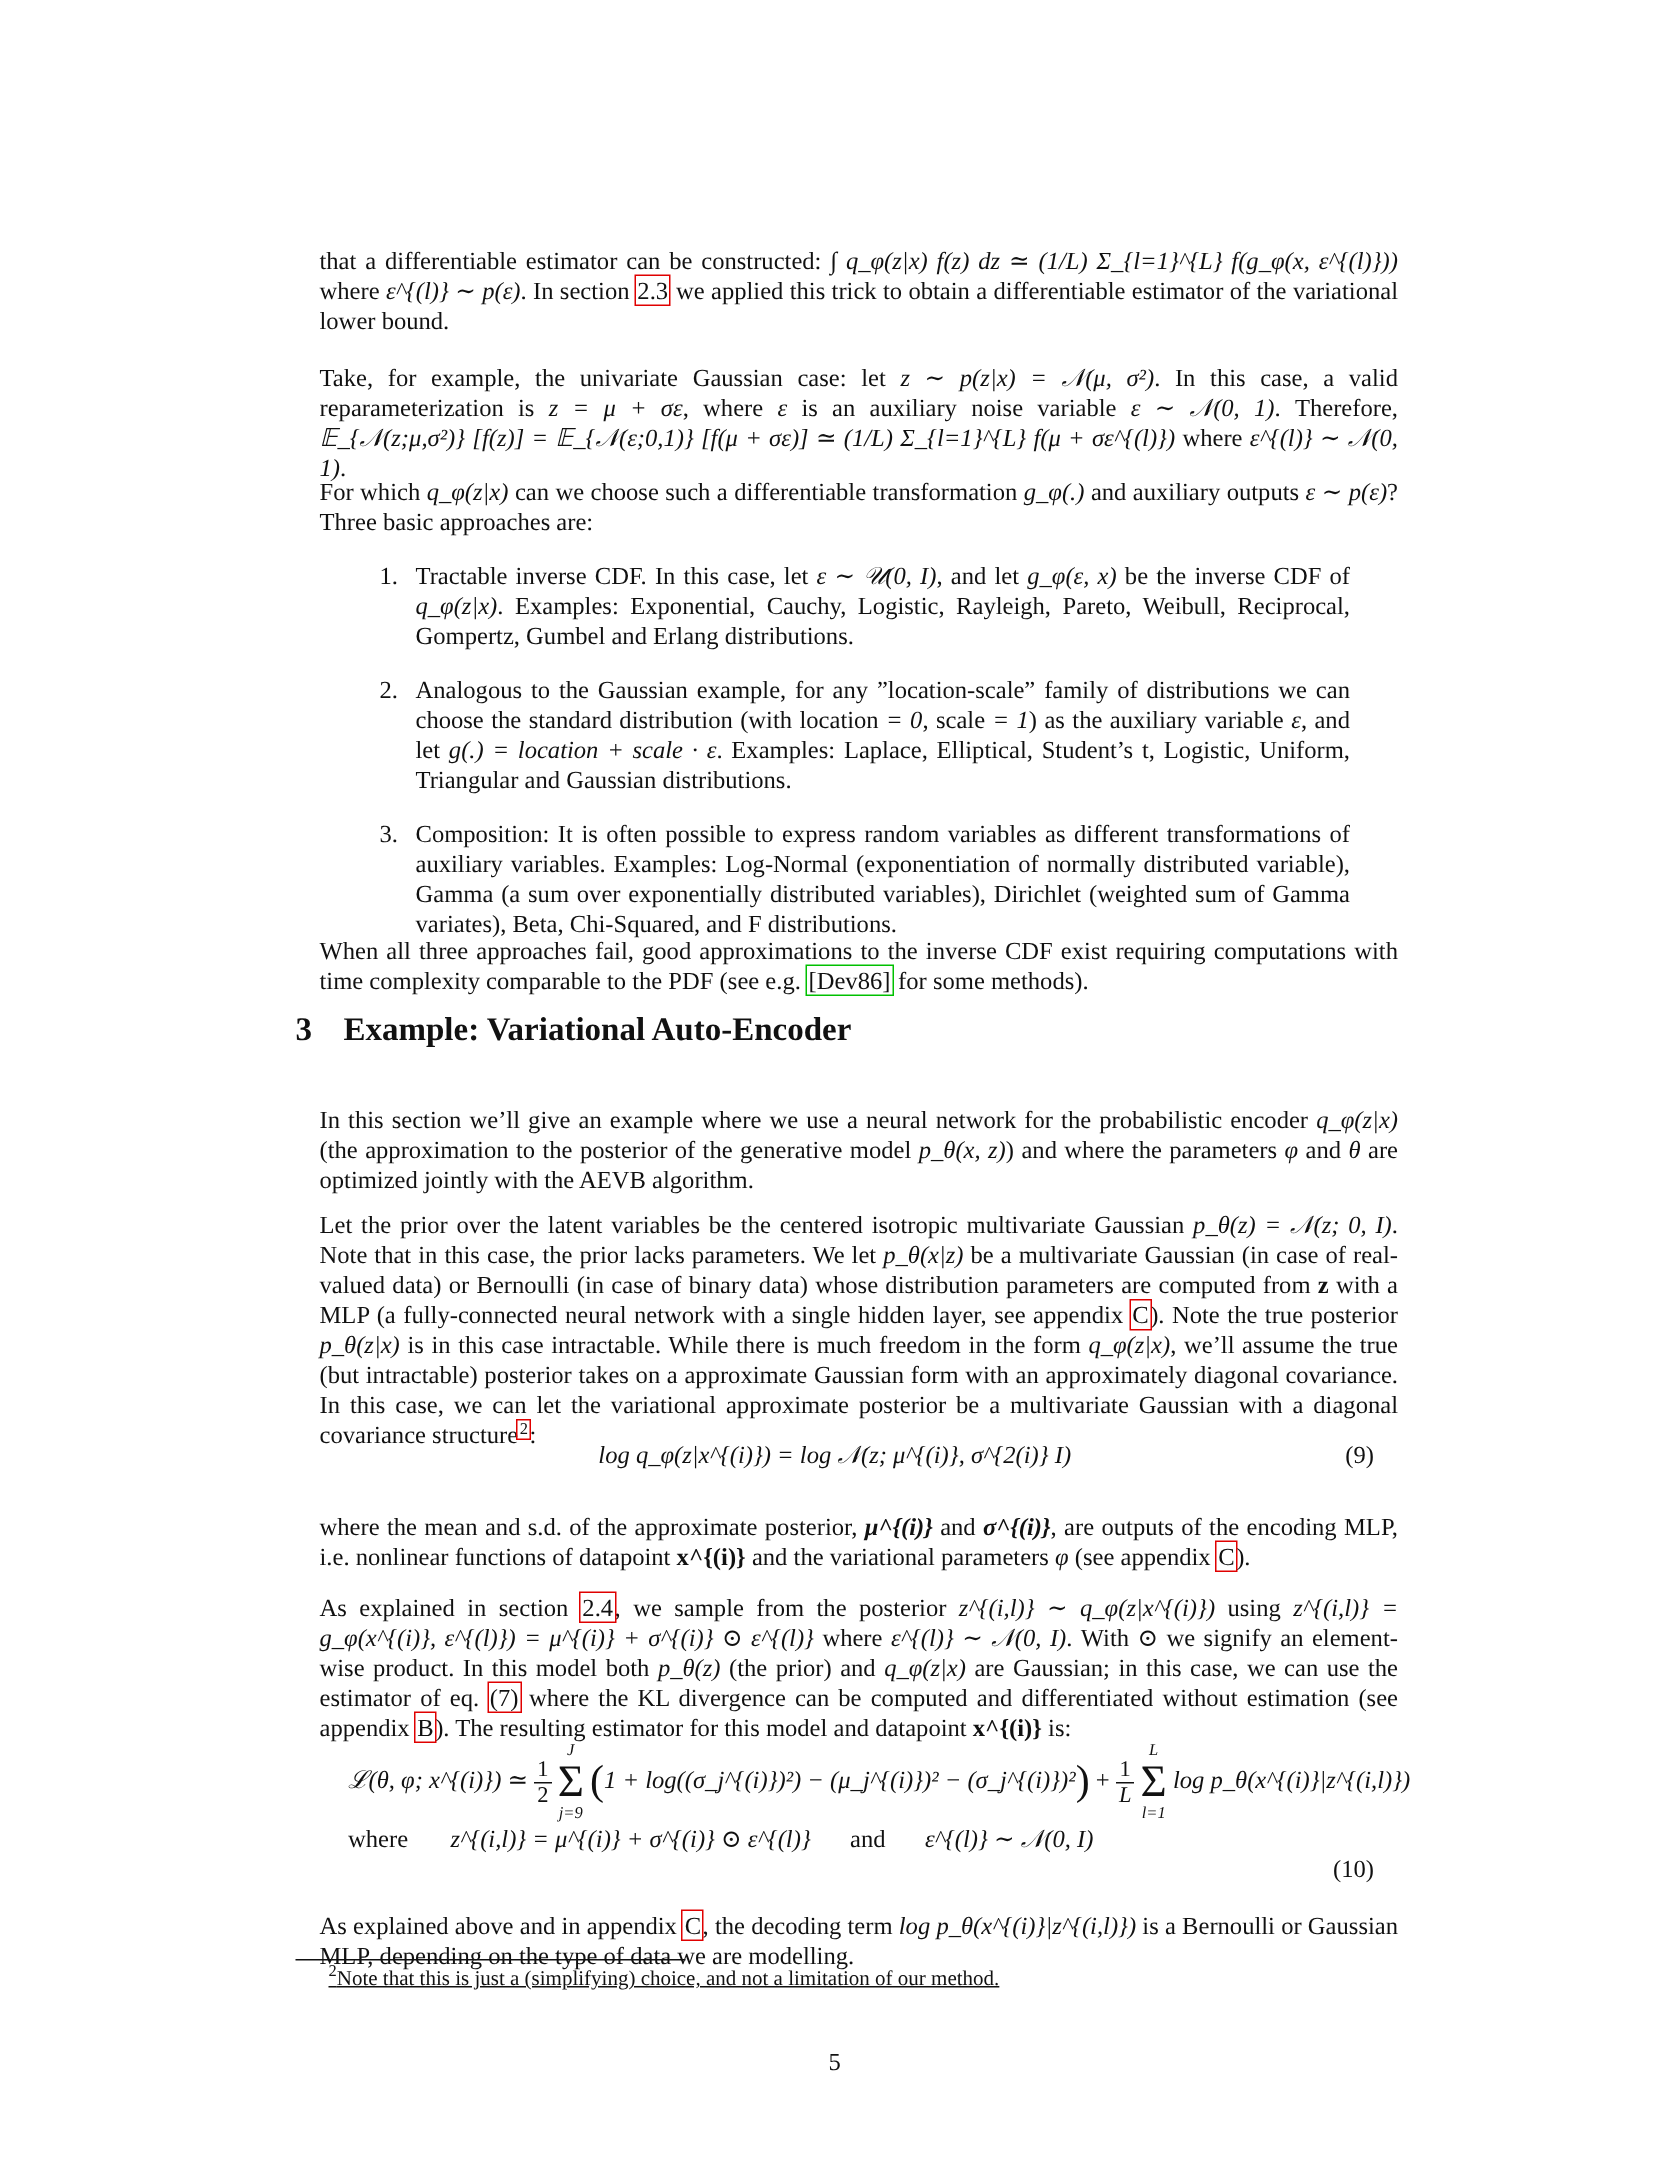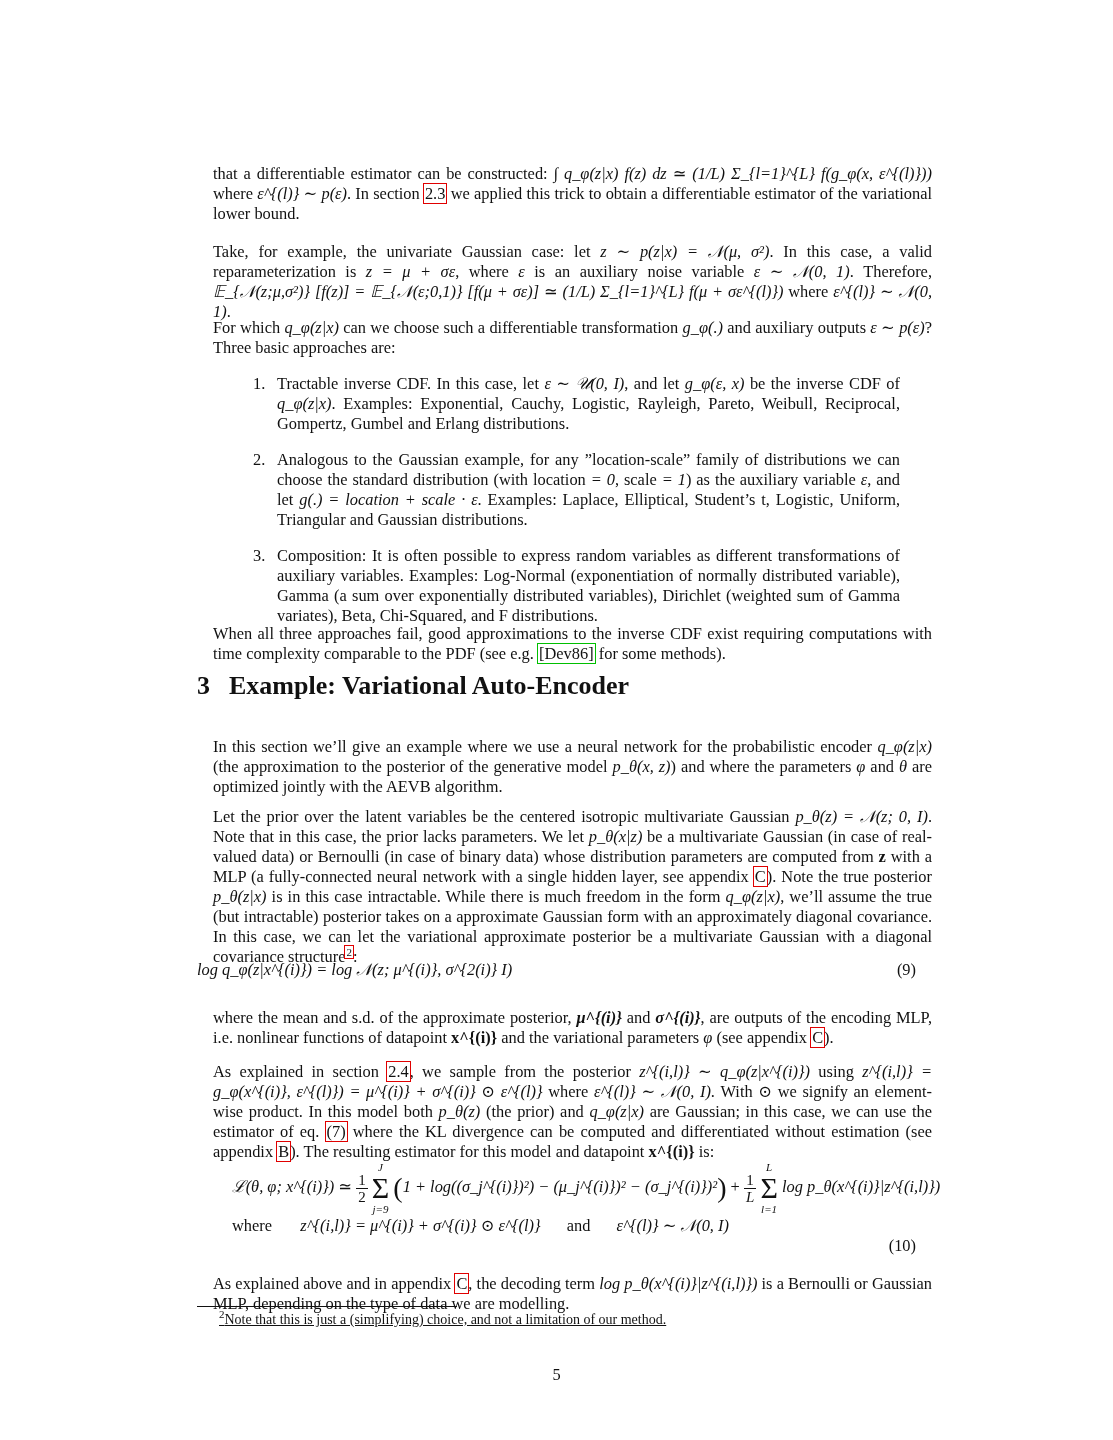--- a/index.html
+++ b/index.html
@@ -15,24 +15,24 @@
   .b { font-weight: bold; font-style: normal; }
   .bi { font-weight: bold; font-style: italic; }
   sup, sub { font-size: 11px; line-height: 0; }
   .ref-red { outline: 1.4px solid #e00000; outline-offset: 0px; padding: 0 1px; }
   .ref-green { outline: 1.4px solid #00c000; outline-offset: 0px; padding: 0 1px; }
   .list { position: absolute; left: 40px; width: 679px; }
   .list-item { position: relative; padding-left: 24px; }
   .list-num { position: absolute; left: 0; top: 0; }
   h2 {
     position: absolute; left: 0; margin: 0;
-    font-size: 26px; font-weight: bold; line-height: 24px;
+    font-size: 22px; font-weight: bold; line-height: 24px;
   }
   h2 .num { display: inline-block; width: 32px; }
-  .eq { position: absolute; left: 0; width: 719px; text-align: left; }
+  .eq { position: absolute; left: 0; width: 719px; text-align: center; }
   .eqnum { position: absolute; right: 0; top: 0; }
   .eq-big { position: absolute; left: 35px; width: 684px; }
   .frac { display: inline-block; vertical-align: middle; text-align: center; font-size: 15px; line-height: 16px; }
   .frac .top { display: block; border-bottom: 1px solid #111; padding: 0 2px; }
   .frac .bot { display: block; padding: 0 2px; }
   .sum { display: inline-block; vertical-align: middle; text-align: center; line-height: 14px; }
   .sum .sym { display: block; font-size: 30px; line-height: 28px; }
   .sum .lim { display: block; font-size: 11px; font-style: italic; }
   .bigparen { font-size: 28px; vertical-align: middle; }
   .footrule { position: absolute; left: 0; width: 260px; border-top: 1px solid #111; }

